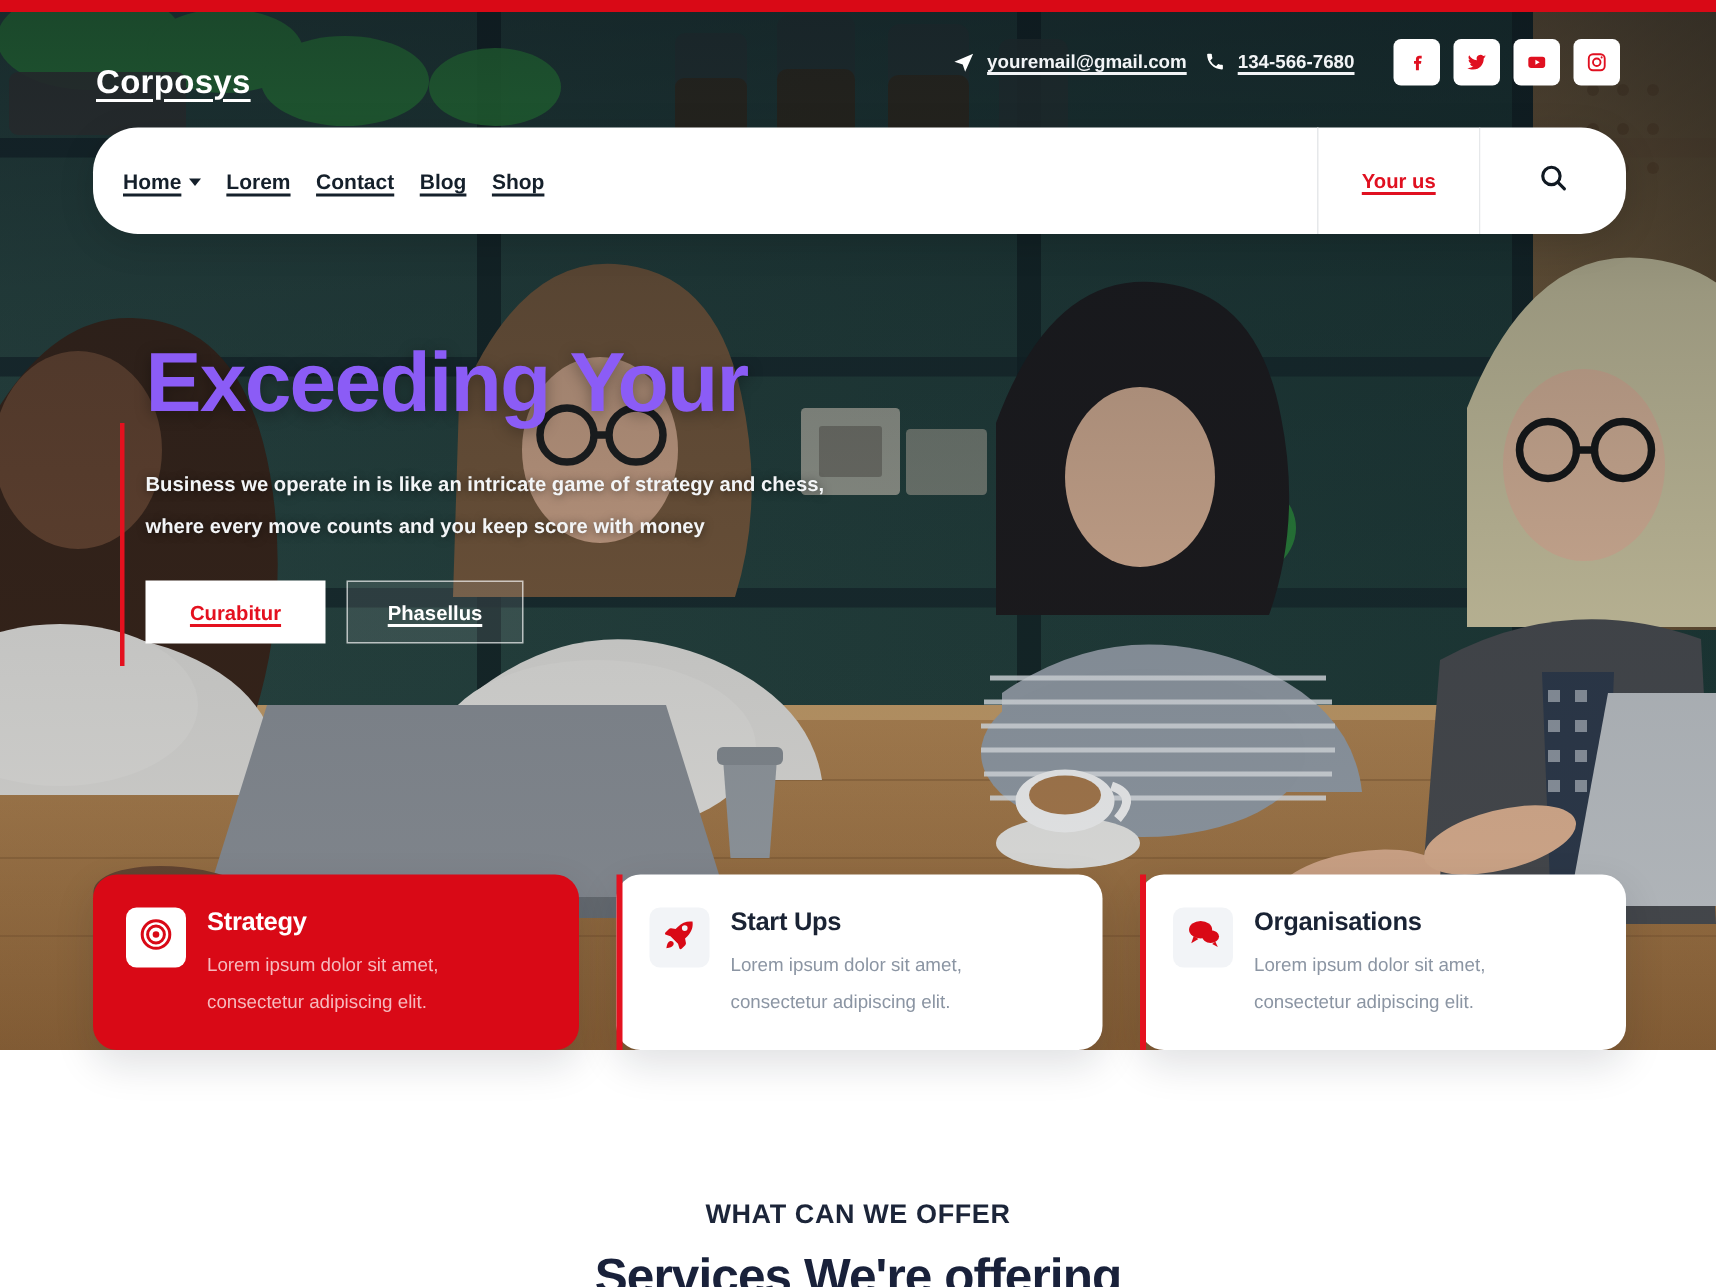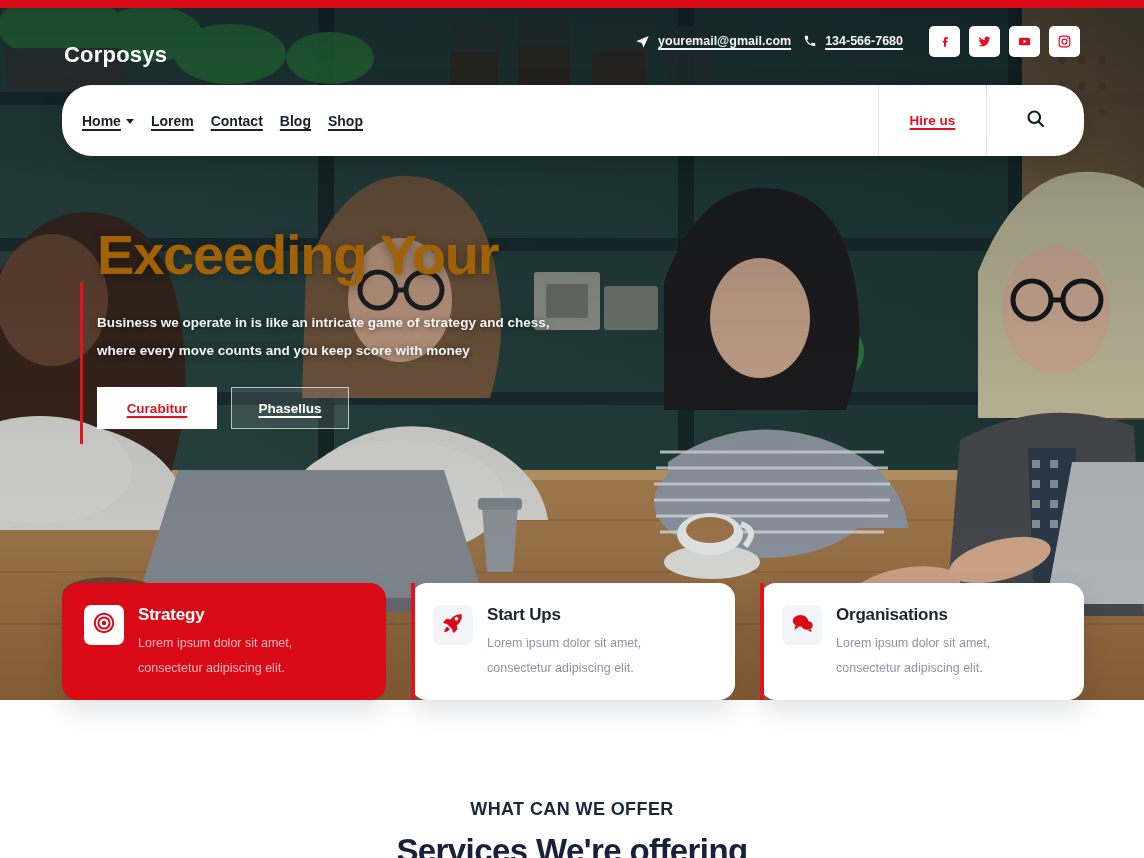--- a/index.html
+++ b/index.html
@@ -28,21 +28,21 @@
   }
 
   
   .contact-bar {
     position: absolute; top: 8px; left: 0; width: 1144px; height: 66px;
     display: flex; align-items: center; z-index: 30;
     padding: 0 64px;
   }
   .brand {
     color: #fff; font-size: 22px; font-weight: 700; letter-spacing: .2px;
-    text-underline-offset: 4px; text-decoration-thickness: 2px; margin-top: 28px;
+    text-decoration: underline; text-underline-offset: 4px; text-decoration-thickness: 2px; margin-top: 28px;
   }
   .contact-right { margin-left: auto; display: flex; align-items: center; gap: 12px; }
   .contact-item {
     display: flex; align-items: center; gap: 8px;
     color: #f2f4f6; font-size: 12.5px; font-weight: 700;
   }
   .contact-item .txt {
     text-decoration: underline; text-underline-offset: 3px; text-decoration-thickness: 1.5px;
   }
   .contact-item svg { display: block; }
@@ -86,21 +86,21 @@
     border-left: 1px solid #e6e8ea; border-radius: 0 30px 30px 0;
   }
 
   
   .hero-accent {
     position: absolute; left: 80px; top: 282px; width: 3px; height: 162px;
     background: #e4111f; z-index: 20;
   }
   .hero-copy { position: absolute; left: 97px; top: 222px; width: 560px; z-index: 20; }
   .hero-title {
-    color: #a16207; font-size: 56px; line-height: 66px; font-weight: 800;
+    color: #8b5cf6; font-size: 56px; line-height: 66px; font-weight: 800;
     letter-spacing: -1.2px; text-shadow: 0 2px 10px rgba(0,0,0,.35);
   }
   .hero-sub {
     margin-top: 21px; color: #f3f5f7; font-size: 13.5px; line-height: 28px;
     font-weight: 600; max-width: 470px; text-shadow: 0 1px 6px rgba(0,0,0,.5);
   }
   .hero-btns { margin-top: 22px; display: flex; gap: 14px; }
   .btn {
     height: 42px; display: flex; align-items: center; justify-content: center;
     font-size: 13.5px; font-weight: 700; cursor: pointer;
@@ -373,21 +373,21 @@
       <div class="nav-link">
         <span>Home</span>
         <span class="caret"></span>
       </div>
       <div class="nav-link">Lorem</div>
       <div class="nav-link">Contact</div>
       <div class="nav-link">Blog</div>
       <div class="nav-link">Shop</div>
     </div>
     <div class="nav-cta">
-      <span>Hire us</span>
+      <span>Your us</span>
     </div>
     <div class="nav-search">
       <span>
         <svg width="21" height="21" viewBox="0 0 24 24" fill="none" stroke="#101922" stroke-width="2.4" stroke-linecap="round">
             <circle cx="10.6" cy="10.6" r="6.6"></circle>
             <line x1="15.6" y1="15.6" x2="20.5" y2="20.5"></line>
           </svg>
       </span>
     </div>
   </div>

